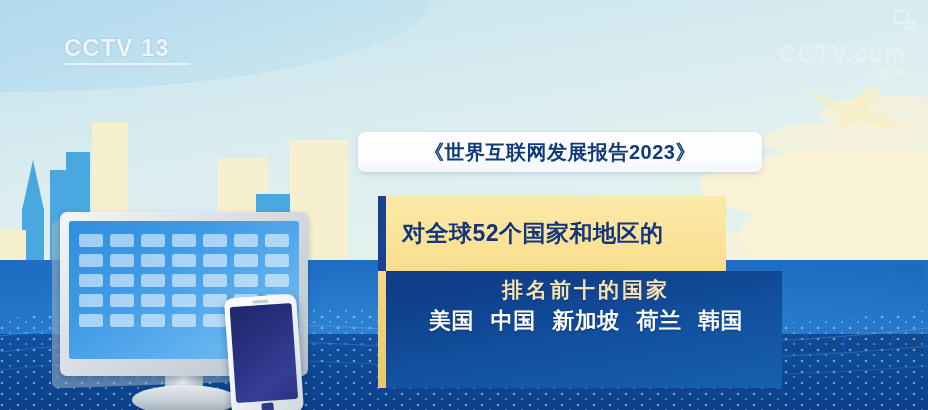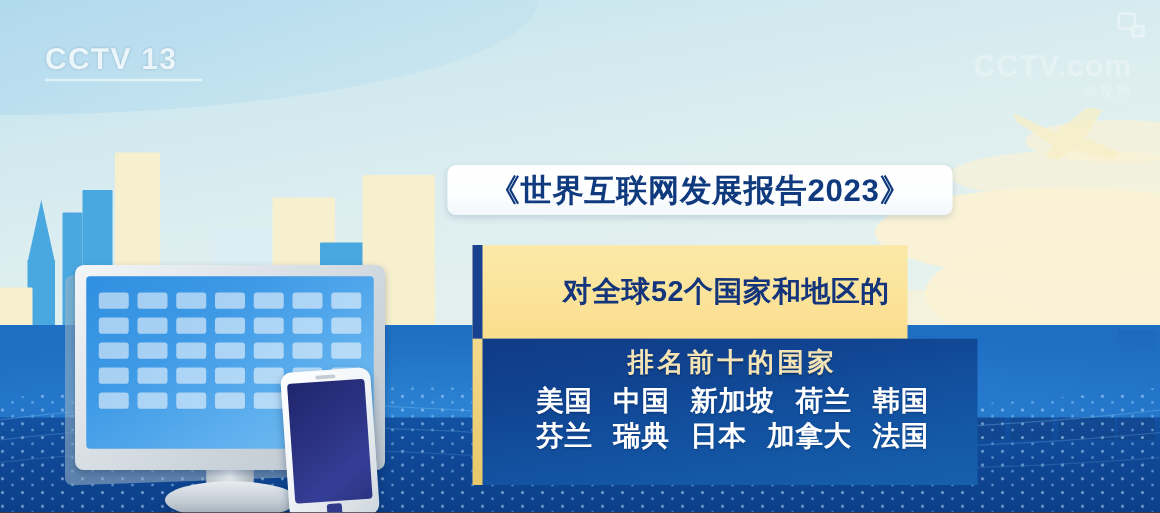--- a/index.html
+++ b/index.html
@@ -66,48 +66,48 @@
   .ph-speaker{position:absolute;left:50%;top:4px;transform:translateX(-50%);
      width:16px;height:2.5px;border-radius:2px;background:#c4ccd4;}
   .ph-home{position:absolute;left:50%;bottom:2px;transform:translateX(-50%);
      width:12px;height:9px;border-radius:2px;background:#2f3a8c;}
 
   
   #title-pill{position:absolute;left:358px;top:132px;width:404px;height:40px;
      background:linear-gradient(180deg,#ffffff 0%,#fdfeff 60%,#f2f7fb 100%);
      border-radius:7px;display:flex;align-items:center;justify-content:center;
      box-shadow:0 2px 5px rgba(30,70,120,.16);}
-  #title-pill .t{font-size:25px;font-weight:700;color:#103a7e;letter-spacing:.5px;
+  #title-pill .t{font-size:20px;font-weight:700;color:#103a7e;letter-spacing:.5px;
      white-space:nowrap;}
 
   
   #yellow-panel{position:absolute;left:378px;top:196px;width:348px;height:75px;
      background:linear-gradient(180deg,#fce9a9 0%,#fbe49b 50%,#f9dd8c 100%);
      display:flex;align-items:center;}
   #yellow-panel .bar{position:absolute;left:0;top:0;width:8px;height:100%;
      background:#18428f;}
-  .yl-lines{padding-left:24px;padding-right:10px;width:100%;text-align:center;margin-left:44px;}
+  .yl-lines{padding-left:24px;padding-right:10px;width:100%;}
   .yl-lines div{font-size:23px;font-weight:700;color:#14357c;line-height:1.22;
      white-space:nowrap;letter-spacing:.5px;}
 
   
   #blue-panel{position:absolute;left:378px;top:271px;width:404px;height:117px;
      background:linear-gradient(170deg,#113b86 0%,#10428f 26%,#12509e 55%,#1660ae 100%);}
   #blue-panel .bar{position:absolute;left:0;top:0;width:8px;height:100%;
      background:linear-gradient(180deg,#f3d98c,#e9c86a);}
   .bp-head{padding:5px 10px 2px 22px;text-align:center;}
   .bp-head span{font-size:21px;font-weight:700;color:#f4e3b4;letter-spacing:3px;
      text-shadow:0 1px 1px rgba(0,0,0,.25);}
   .bp-rows{padding:1px 10px 0 22px;text-align:center;}
   .bp-rows div{font-size:22px;font-weight:700;color:#ffffff;line-height:1.28;
      white-space:nowrap;letter-spacing:.5px;text-shadow:0 1px 2px rgba(0,20,60,.35);}
   .bp-rows div span{margin:0 5px;}
 
   
-  #cctv-logo{position:absolute;left:36px;top:36px;width:126px;height:58px;opacity:.72;}
+  #cctv-logo{position:absolute;left:64px;top:36px;width:126px;height:58px;opacity:.72;}
   #cctv-logo .lg{font-size:24px;font-weight:700;color:#ffffff;letter-spacing:1px;
      text-shadow:0 0 2px rgba(110,150,180,.9);line-height:1;}
   #cctv-logo .rule{height:2px;background:rgba(255,255,255,.8);margin:3px 0 2px 0;width:100%;}
   #cctv-logo .sub{font-size:17px;font-weight:700;color:#ffffff;letter-spacing:10px;
      text-shadow:0 0 2px rgba(110,150,180,.9);text-align:center;}
 
   
   #watermark{position:absolute;right:22px;top:40px;opacity:.30;text-align:right;}
   #watermark .w1{font-size:24px;font-weight:700;color:#ffffff;letter-spacing:1px;}
   #watermark .w2{font-size:11px;color:#ffffff;letter-spacing:2px;margin-top:-2px;}
@@ -252,27 +252,20 @@
       <span>排名前十的国家</span>
     </div>
     <div class="bp-rows">
       <div>
         <span>美国</span>
         <span>中国</span>
         <span>新加坡</span>
         <span>荷兰</span>
         <span>韩国</span>
       </div>
-      <div>
-        <span>芬兰</span>
-        <span>瑞典</span>
-        <span>日本</span>
-        <span>加拿大</span>
-        <span>法国</span>
-      </div>
     </div>
   </div>
 
   <div id="cctv-logo">
     <div class="lg">CCTV 13</div>
     <div class="rule"></div>
   </div>
 
   <div id="watermark">
     <div class="w1">CCTV.com</div>

